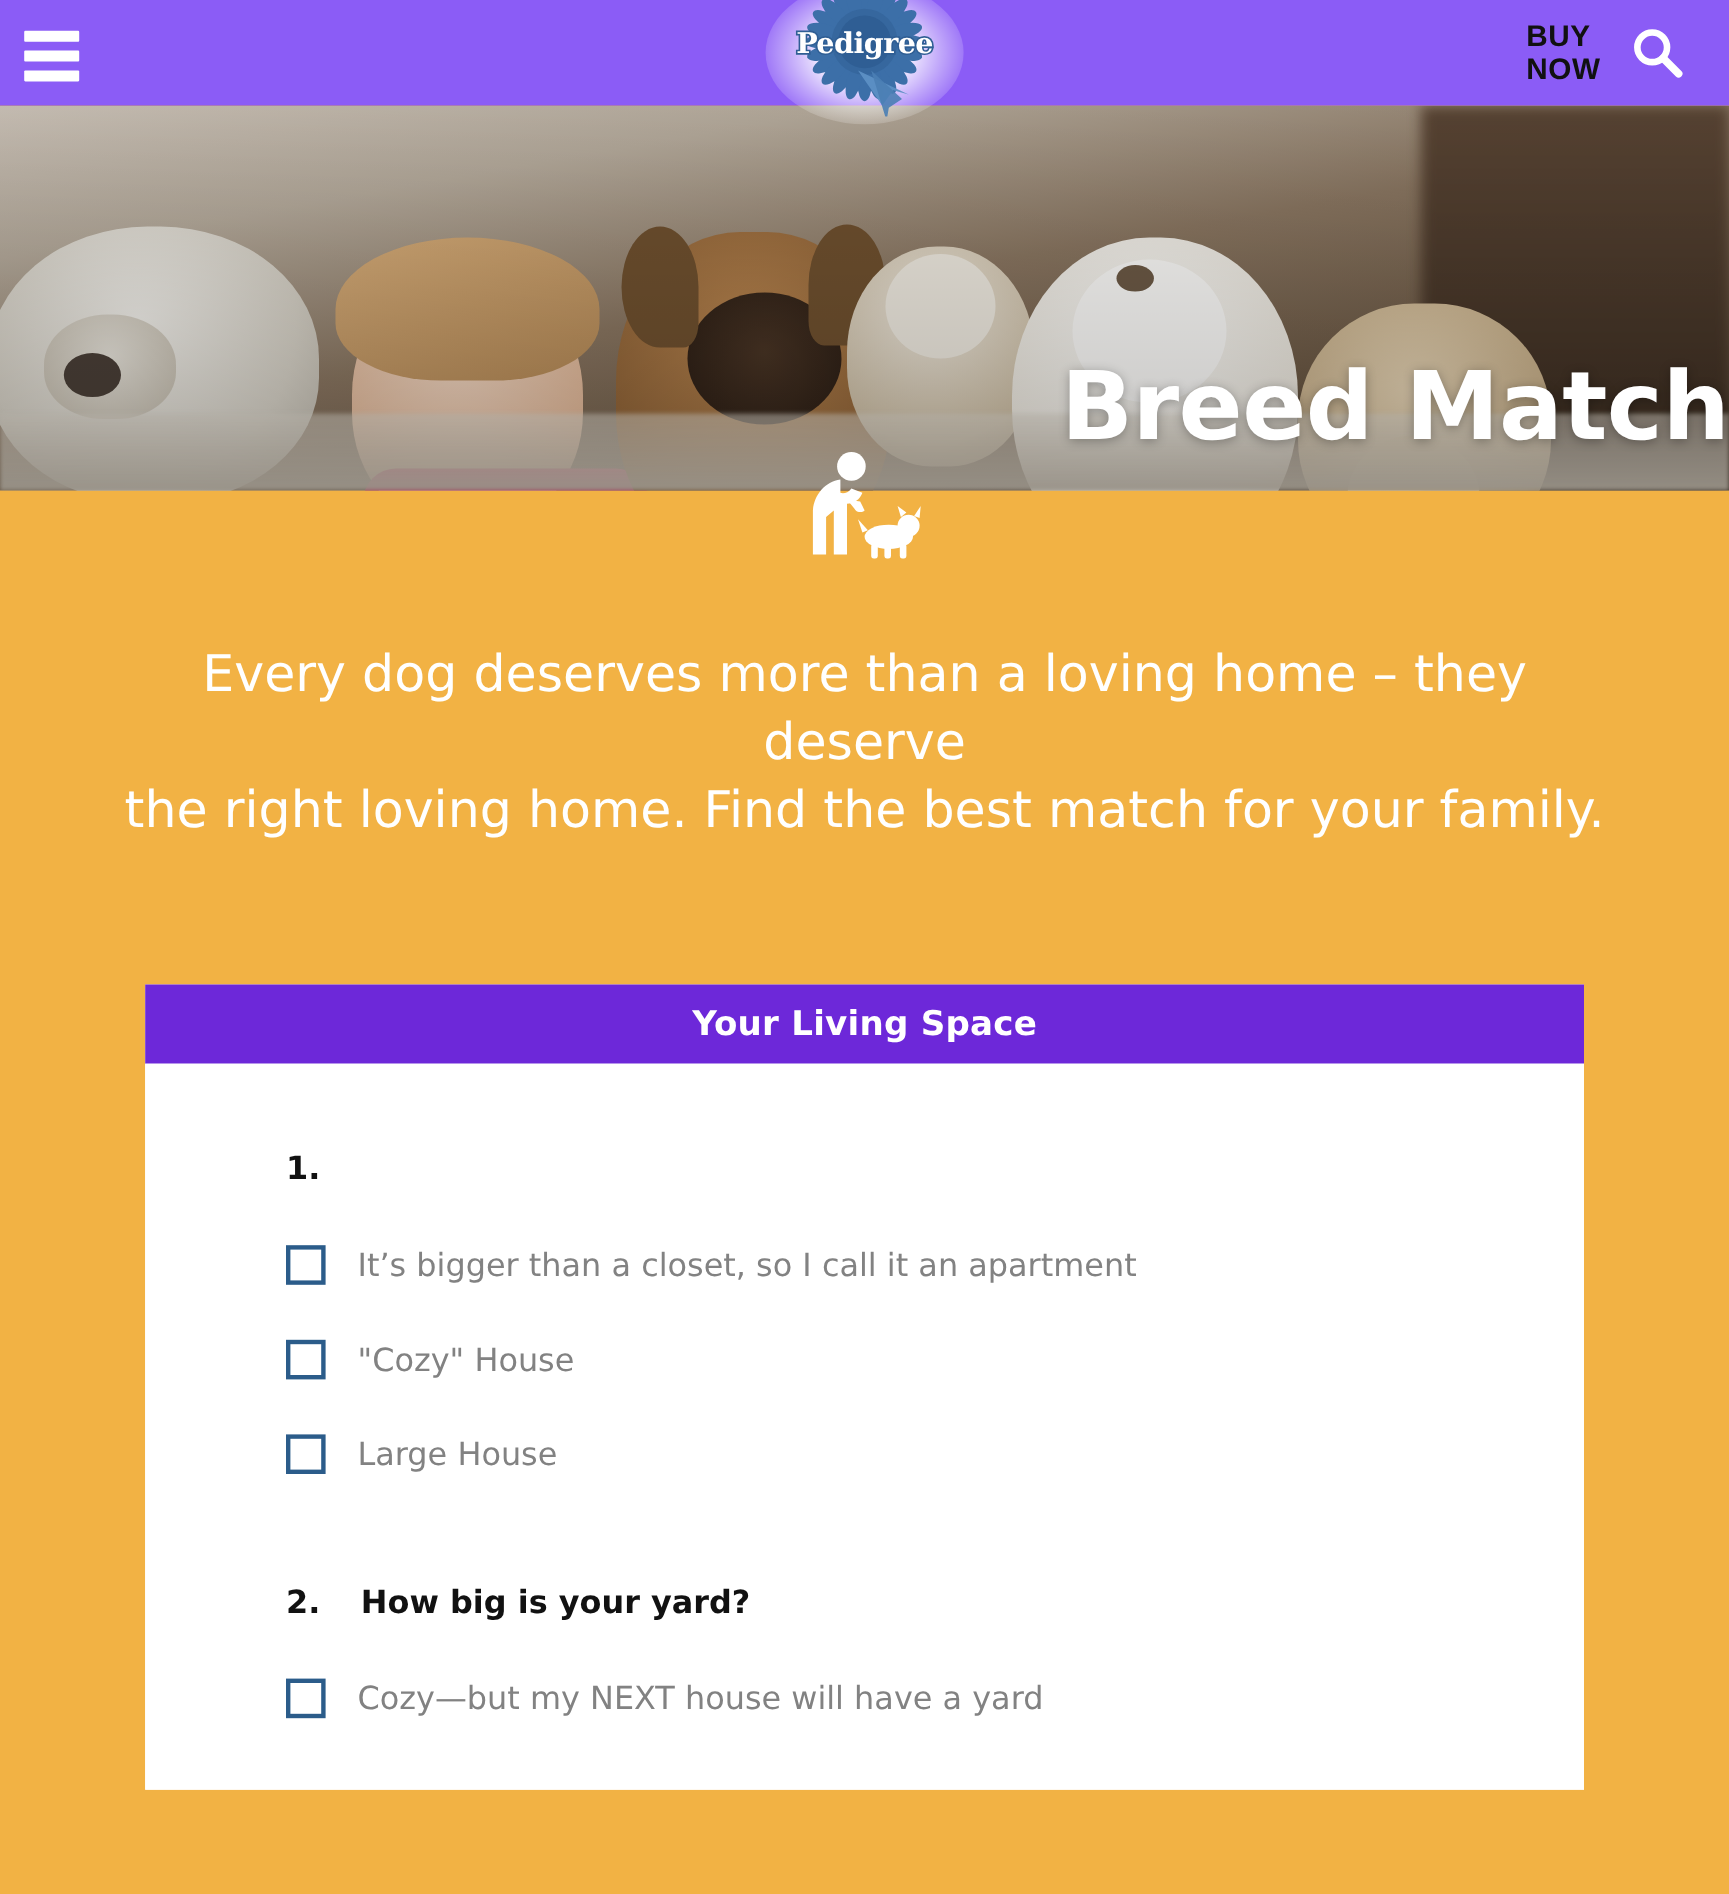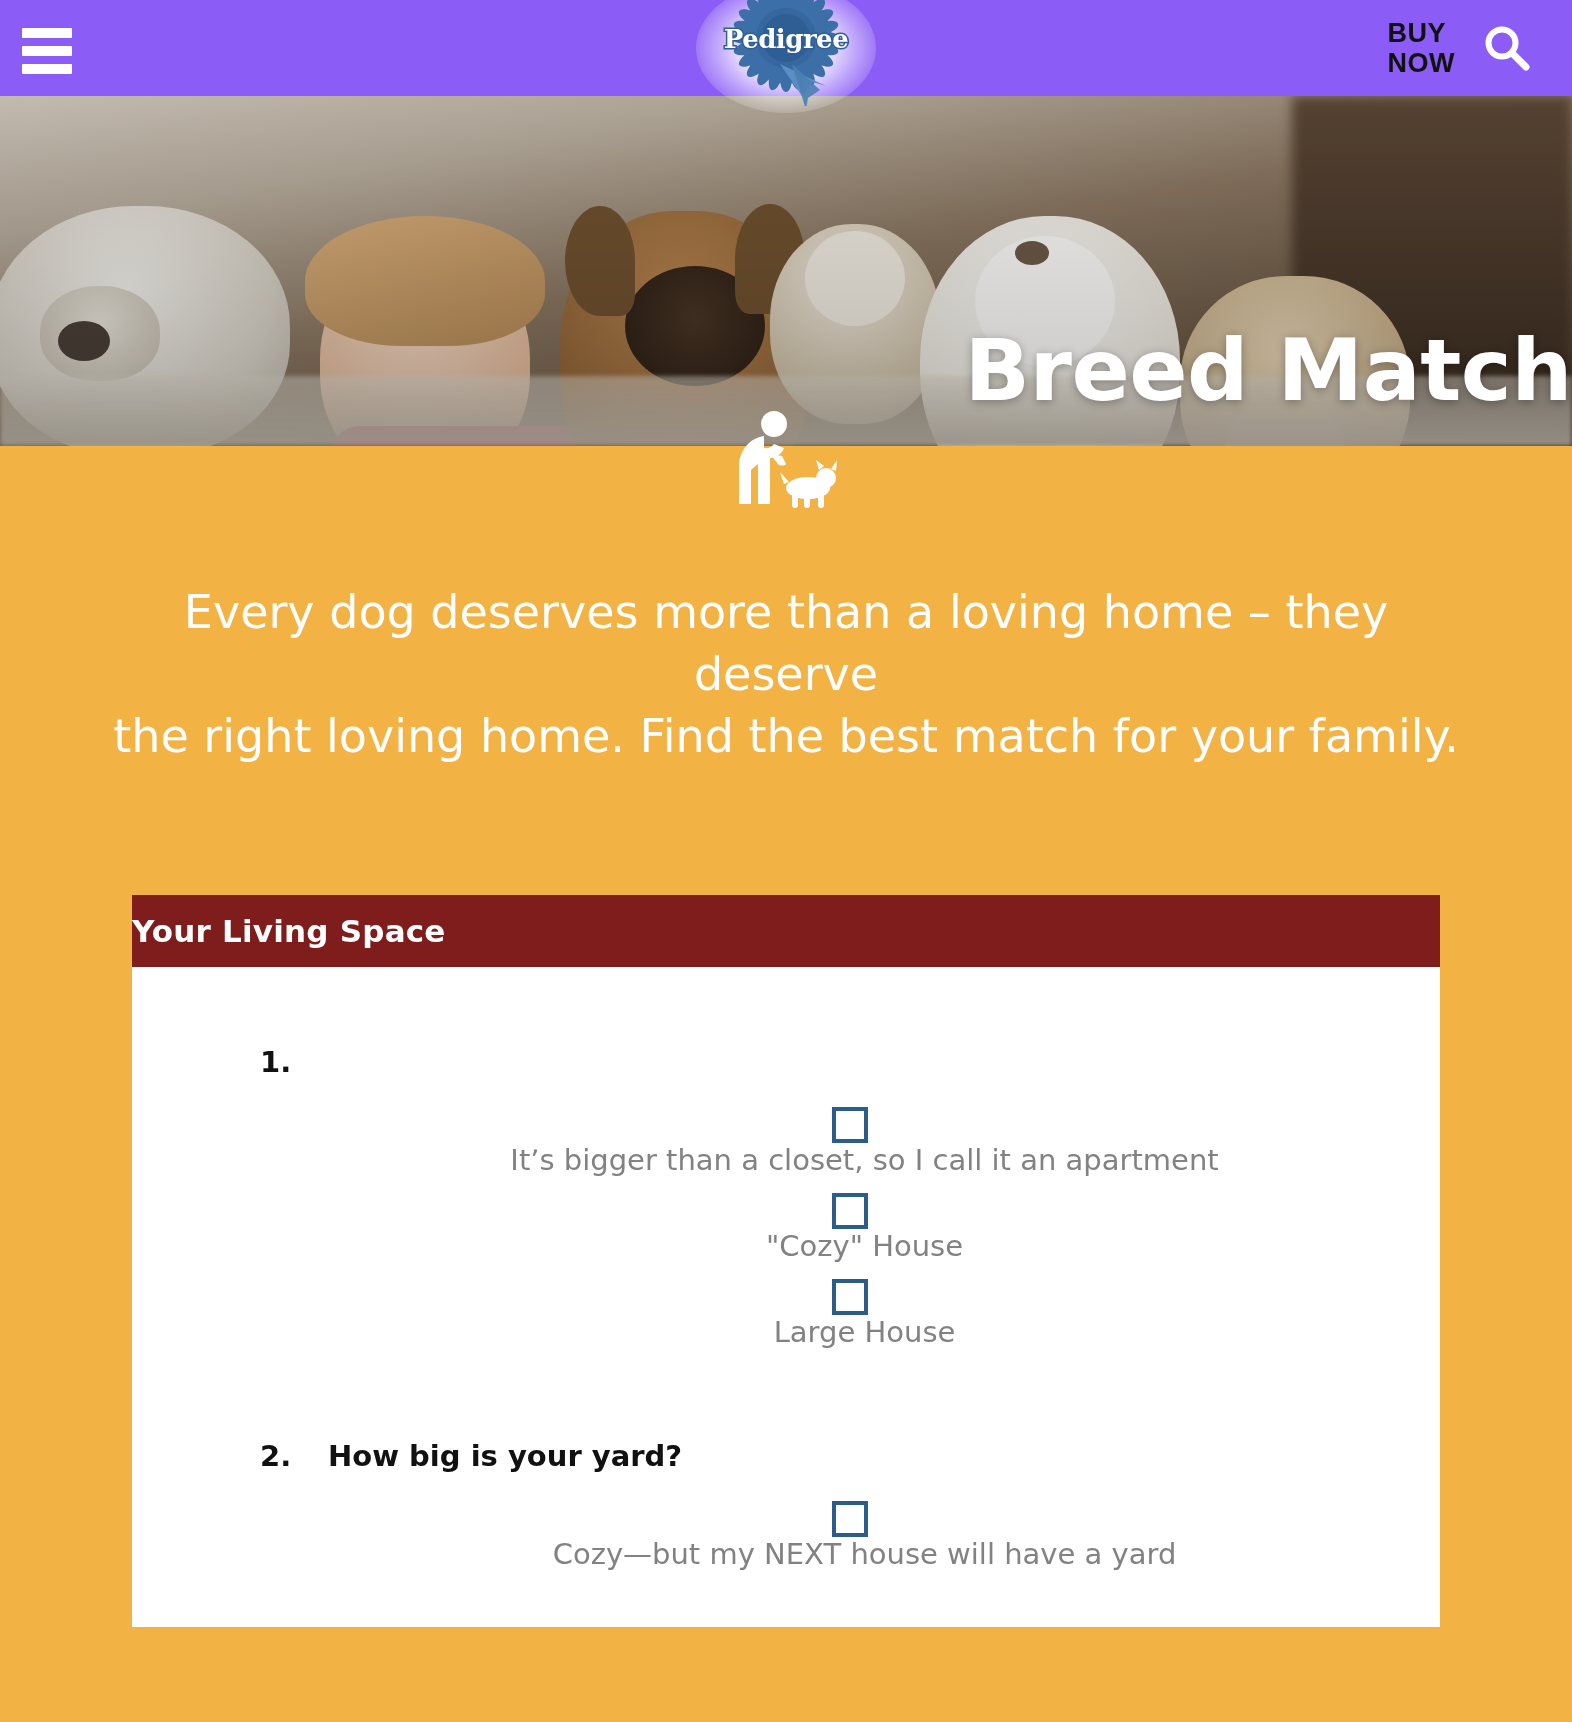--- a/index.html
+++ b/index.html
@@ -168,24 +168,25 @@
 
   
   .quiz-card {
     position: relative;
     margin: 128px auto 0 auto;
     width: 1308px;
     background: #ffffff;
   }
 
   .quiz-header {
-    background: #7f1d1d;
+    background: #6d28d9;
     height: 72px;
     display: flex;
     align-items: center;
+    justify-content: center;
   }
   .quiz-header-title {
     color: #ffffff;
     font-size: 31px;
     font-weight: bold;
     font-family: "DejaVu Sans", sans-serif;
     letter-spacing: 0.2px;
   }
 
   .quiz-body {
@@ -216,21 +217,20 @@
     font-weight: bold;
     color: #111111;
     font-family: "DejaVu Sans", sans-serif;
   }
 
   .option-row {
     display: flex;
     align-items: center;
     padding-left: 128px;
     height: 86px;
-    flex-direction: column;
   }
   .checkbox {
     width: 36px;
     height: 36px;
     flex: 0 0 36px;
     border: 4px solid #2B5C8A;
     background: #ffffff;
     cursor: pointer;
   }
   .option-label {

